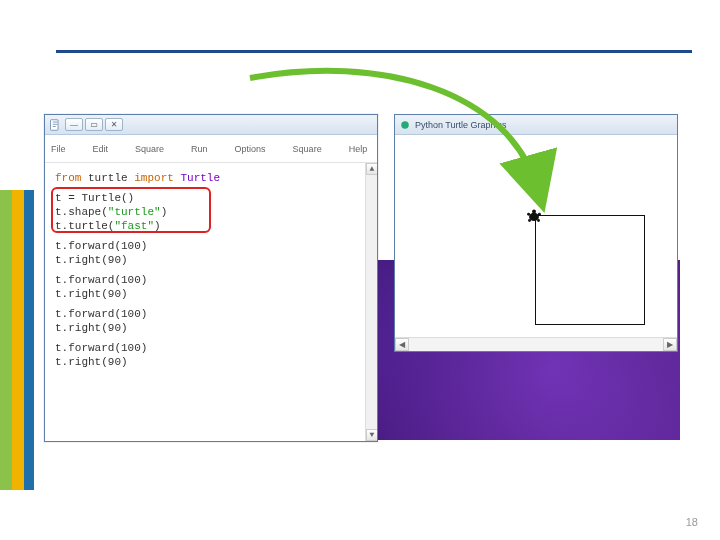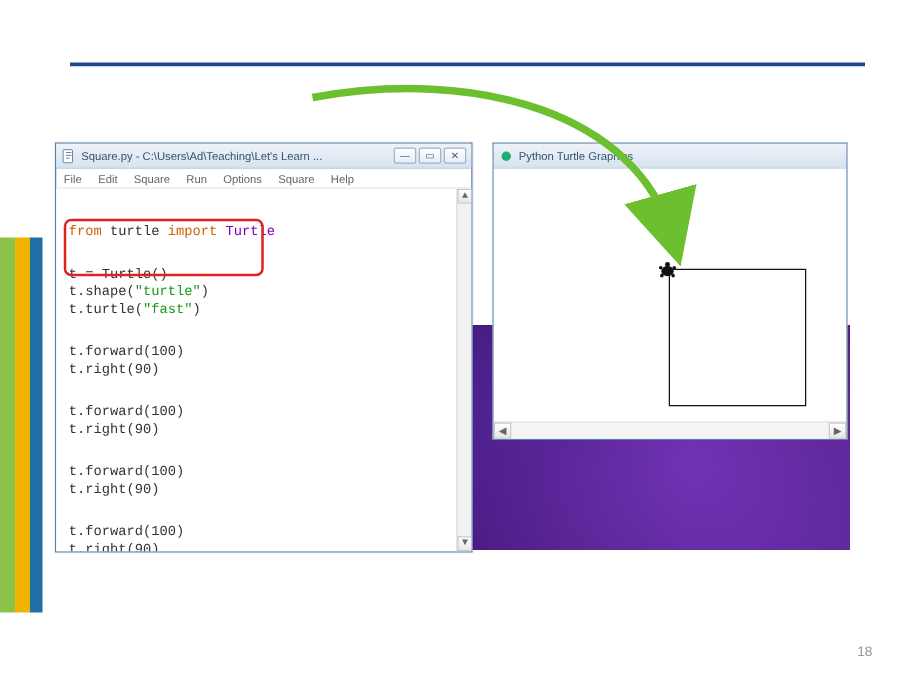--- a/index.html
+++ b/index.html
@@ -100,44 +100,44 @@
     width: 18px; height: 13px;
     border: 1px solid #9fb3c9;
     border-radius: 2px;
     background: linear-gradient(#fff,#e4edf7);
     font-size: 8px;
     line-height: 11px;
     text-align: center;
     color: #556;
   }
   .editor-menubar {
-    height: 16px;
+    height: 28px;
     display: flex;
     align-items: center;
-    gap: 13px;
+    gap: 27px;
     padding: 0 6px;
     font-size: 9px;
     color: #666;
     border-bottom: 1px solid #e3e3e3;
   }
   .editor-body {
     flex: 1;
     position: relative;
     background: #fff;
     font-family: Consolas, "Courier New", monospace;
     font-size: 11px;
     line-height: 14px;
     padding: 8px 10px 4px 10px;
     color: #333;
     overflow: hidden;
   }
   .editor-body .kw-orange { color: #c86400; }
   .editor-body .kw-purple { color: #7a00c8; }
   .editor-body .str { color: #1a9b1a; }
-  .codeblock { white-space: pre; margin-bottom: 6px; margin-top: 20px; }
+  .codeblock { white-space: pre; margin-bottom: 6px; }
   .code-highlight {
     position: absolute;
     left: 6px;
     top: 24px;
     width: 160px;
     height: 46px;
     border: 2px solid #d22;
     border-radius: 6px;
     pointer-events: none;
   }
@@ -274,21 +274,20 @@
   <div class="desktop-bg"></div>
 
   <div class="editor">
     <div class="editor-titlebar">
       <span class="editor-title-icon">
         <svg viewBox="0 0 16 16" width="12" height="12">
             <rect x="2" y="1" width="10" height="14" rx="1" fill="#fff" stroke="#5a7ea8" stroke-width="1"></rect>
             <path d="M5 4h6M5 7h6M5 10h4" stroke="#5a7ea8" stroke-width="1"></path>
           </svg>
       </span>
-      <span class="editor-title-text">Square.py - C:\Users\Ad\Teaching\Let's Learn ...</span>
       <span class="winbtns">
         <span class="winbtn">—</span>
         <span class="winbtn">▭</span>
         <span class="winbtn">✕</span>
       </span>
     </div>
     <div class="editor-menubar">
       <span>File</span>
       <span>Edit</span>
       <span>Square</span>

